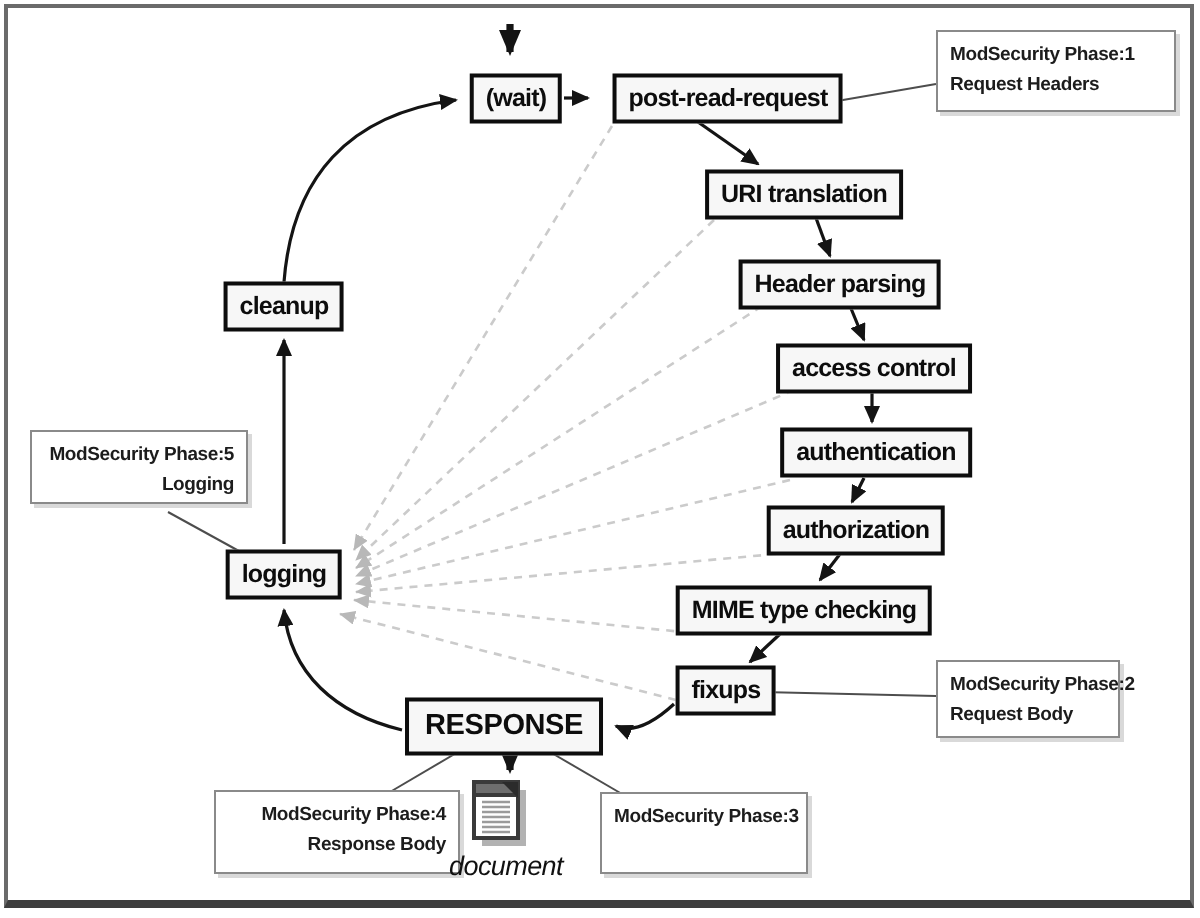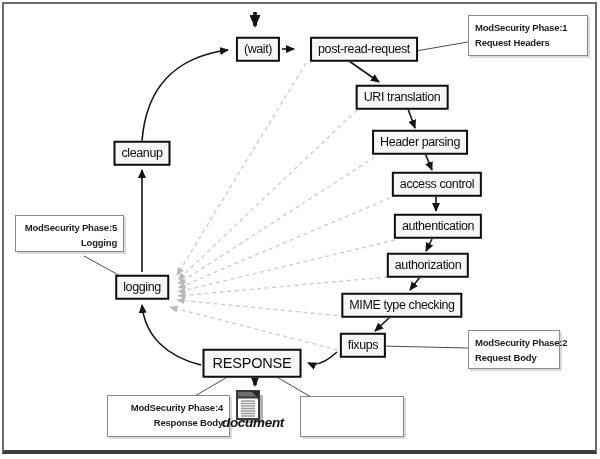--- a/index.html
+++ b/index.html
@@ -8,36 +8,36 @@
     font-family:"Liberation Sans", sans-serif;
   }
   .frame{
     position:absolute;left:2px;top:2px;right:3px;bottom:5px;
     border:2px solid #6b6b6b;border-bottom:4px solid #3e3e3e;background:#ffffff;
   }
   .wires{position:absolute;left:0;top:0;z-index:2;}
   .node{
     position:absolute;z-index:4;transform:translate(-50%,-50%);
     background:#f7f7f7;border:2.5px solid #0d0d0d;color:#0d0d0d;
-    font-weight:normal;font-size:12.5px;letter-spacing:-0.4px;line-height:1;
+    font-weight:bold;font-size:12.5px;letter-spacing:-0.4px;line-height:1;
     padding:4px 6px;white-space:nowrap;
   }
   .node.big{font-size:14.5px;letter-spacing:-0.2px;padding:5px 8px;}
   .phase{
     position:absolute;z-index:4;box-sizing:border-box;
     background:#ffffff;border:1px solid #8a8a8a;box-shadow:2px 2px 0 #d9d9d9;
     color:#1c1c1c;font-weight:bold;font-size:9.5px;letter-spacing:-0.2px;line-height:1.55;
     padding:5px 6px;text-align:left;
   }
   .phase.right{text-align:right;}
   .pl{white-space:nowrap;}
   .doc-icon{position:absolute;left:229px;top:388px;z-index:4;}
   .doc-label{
-    position:absolute;left:253px;top:422px;z-index:4;transform:translate(-50%,-50%);
-    font-weight:bold;font-style:italic;font-size:13.5px;letter-spacing:-0.3px;color:#111;
+    position:absolute;left:253px;top:433px;z-index:4;transform:translate(-50%,-50%);
+    font-weight:normal;font-style:italic;font-size:13.5px;letter-spacing:-0.3px;color:#111;
     white-space:nowrap;
   }
 </style>
 </head>
 <body>
 
 <div class="frame"></div>
 
 <svg class="wires" width="600" height="459" viewBox="0 0 600 459">
   <defs>
@@ -107,20 +107,21 @@
 
 <div class="phase" style="left:468px;top:15px;width:120px;height:41px">
   <div class="pl">ModSecurity Phase:1</div>
   <div class="pl">Request Headers</div>
 </div>
 <div class="phase" style="left:468px;top:330px;width:92px;height:39px">
   <div class="pl">ModSecurity Phase:2</div>
   <div class="pl">Request Body</div>
 </div>
 <div class="phase" style="left:300px;top:396px;width:104px;height:41px">
+  <div class="pl">ModSecurity Phase:3</div>
 </div>
 <div class="phase right" style="left:107px;top:395px;width:123px;height:42px">
   <div class="pl">ModSecurity Phase:4</div>
   <div class="pl">Response Body</div>
 </div>
 <div class="phase right" style="left:15px;top:215px;width:109px;height:37px">
   <div class="pl">ModSecurity Phase:5</div>
   <div class="pl">Logging</div>
 </div>
 

